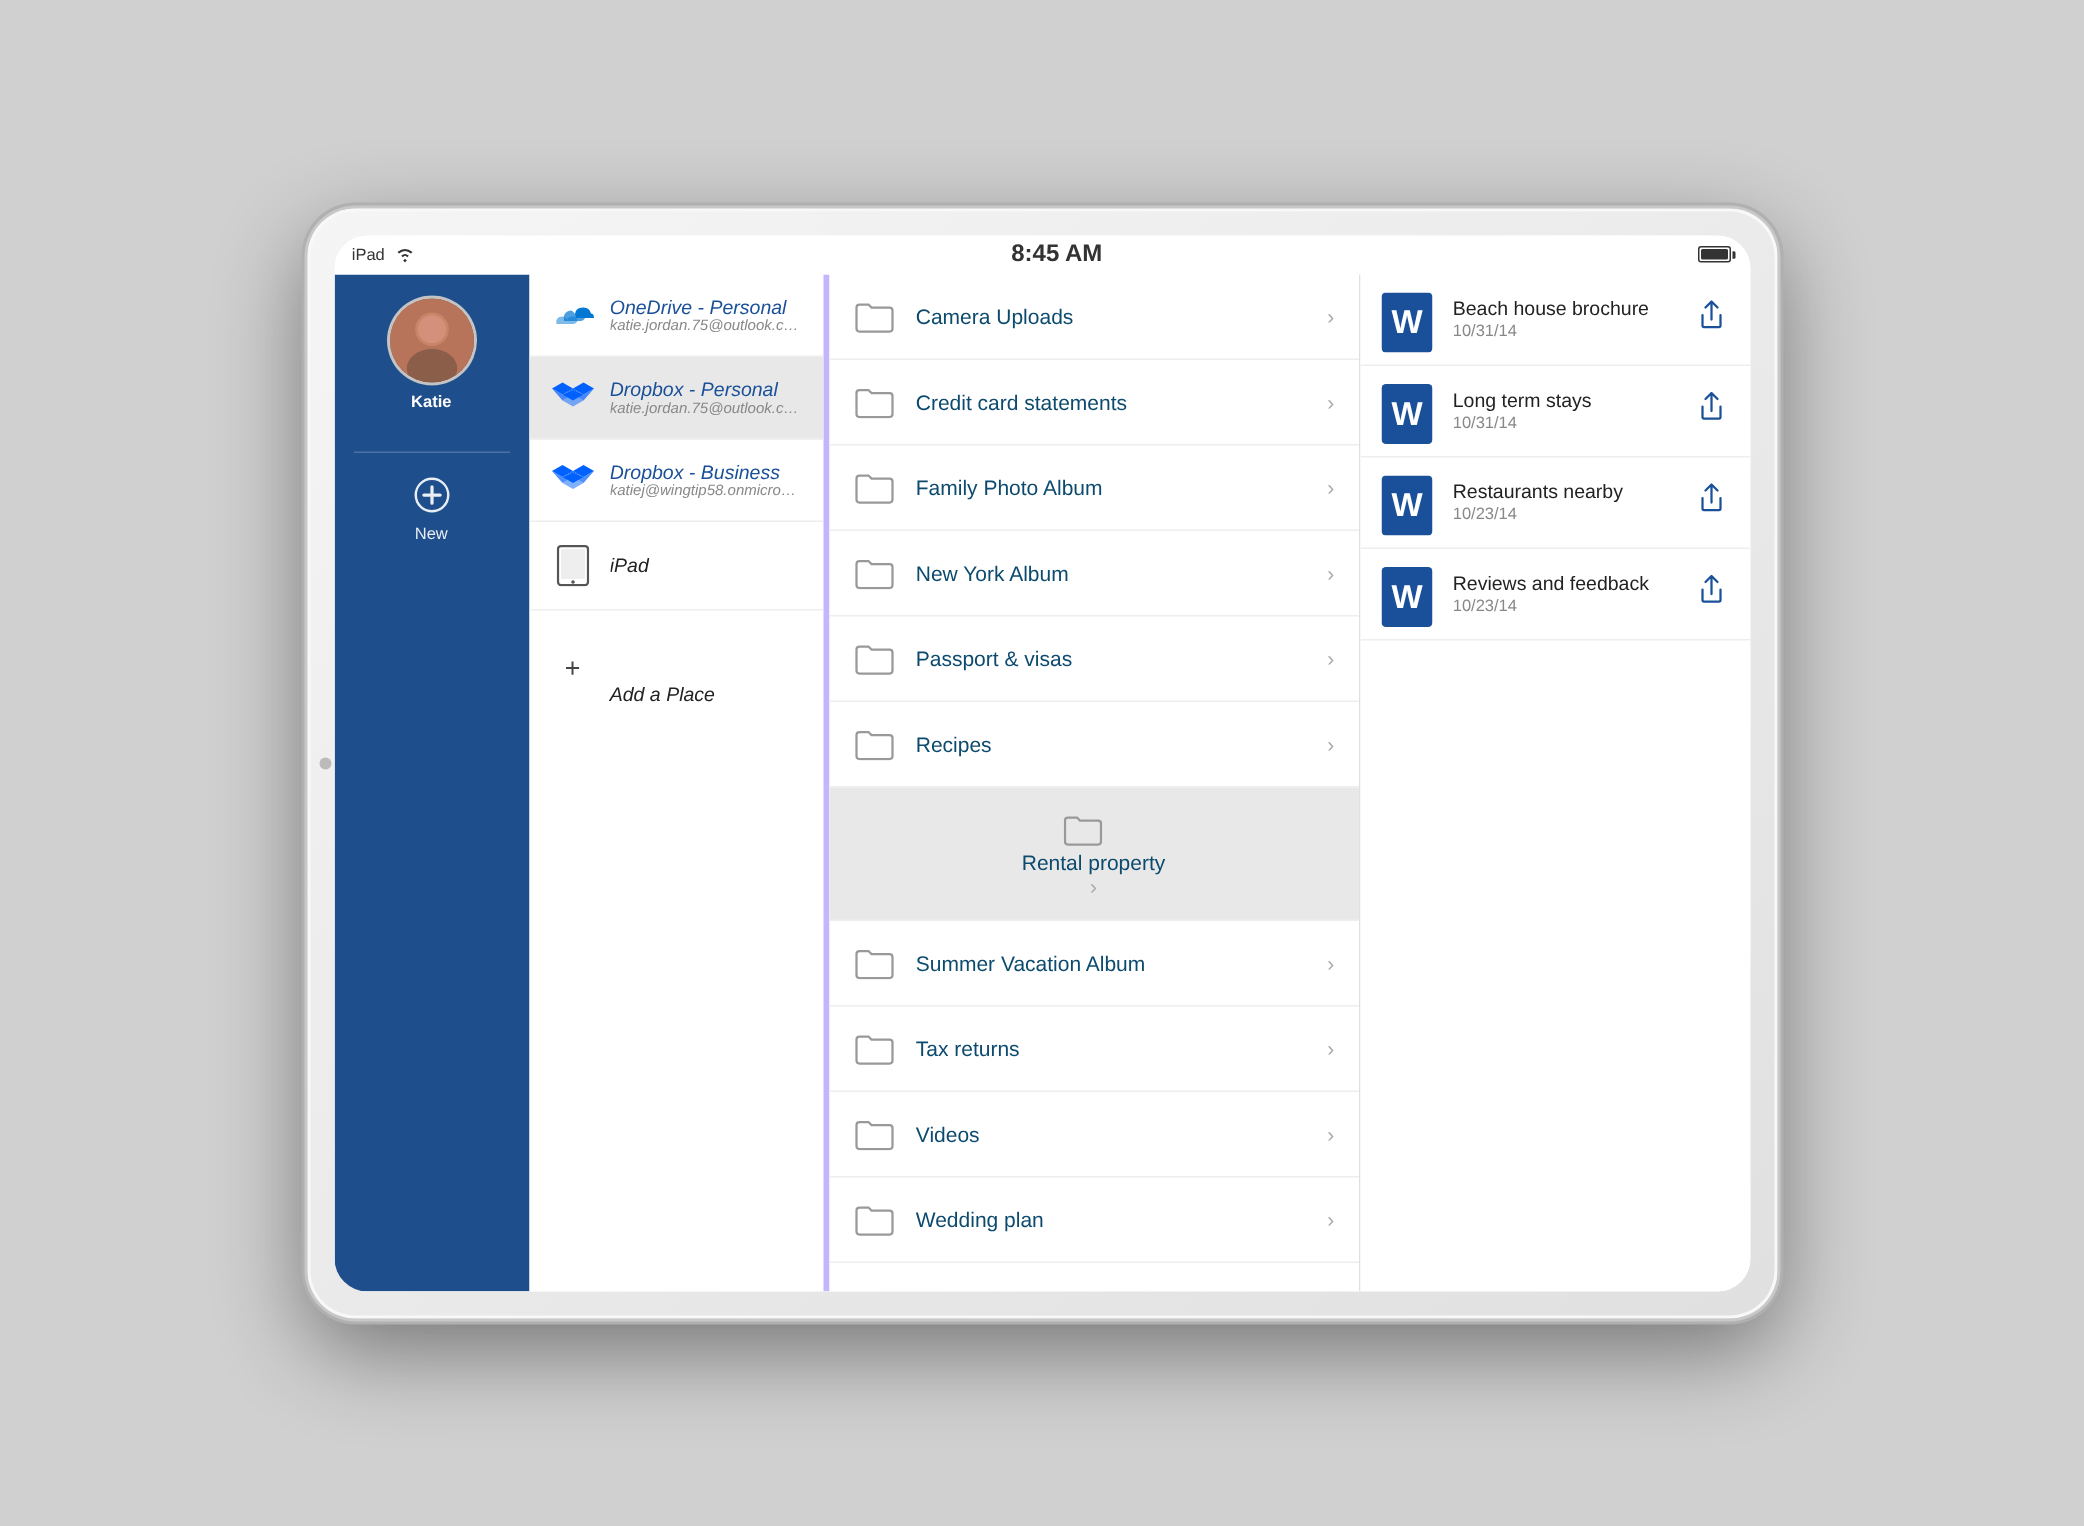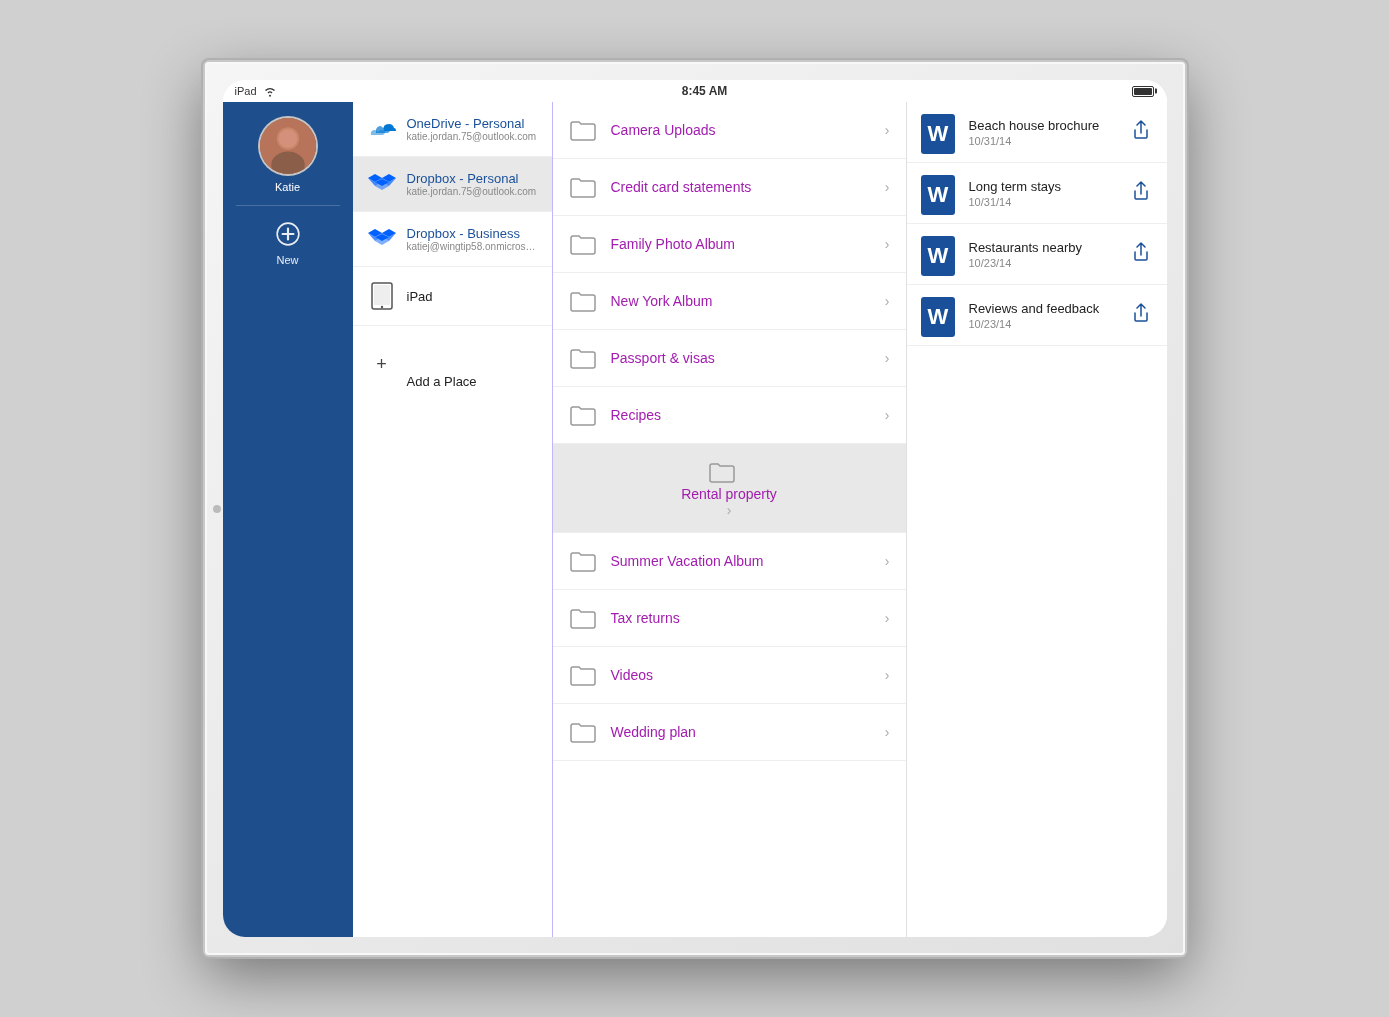--- a/index.html
+++ b/index.html
@@ -7,23 +7,23 @@
       background: #d0d0d0;
       display: flex;
       justify-content: center;
       align-items: center;
       min-height: 100vh;
       font-family: -apple-system, 'Helvetica Neue', Arial, sans-serif;
     }
 
     .ipad-outer {
       width: 980px;
-      height: 893px;
+      height: 740px;
       background: linear-gradient(145deg, #f5f5f5, #e0e0e0);
-      border-radius: 4px;
+      border-radius: 32px;
       box-shadow:
         0 0 0 2px #c8c8c8,
         0 0 0 4px #b0b0b0,
         0 20px 60px rgba(0,0,0,0.45),
         inset 0 0 0 2px #f8f8f8;
       padding: 18px;
       position: relative;
     }
 
     .ipad-inner {
@@ -42,21 +42,21 @@
       justify-content: space-between;
       align-items: center;
       padding: 4px 12px;
       background: #fff;
       font-size: 11px;
       font-weight: 500;
       color: #333;
       flex-shrink: 0;
     }
     .status-left { display: flex; align-items: center; gap: 6px; font-size: 11px; }
-    .status-center { font-size: 12px; font-weight: 600; }
+    .status-center { font-size: 16px; font-weight: 600; }
     .status-right { display: flex; align-items: center; gap: 4px; }
     .battery-icon {
       width: 22px; height: 11px;
       border: 1.5px solid #333;
       border-radius: 2px;
       position: relative;
       display: inline-block;
     }
     .battery-icon::after {
       content: '';
@@ -115,23 +115,23 @@
     }
     
     .avatar-img svg {
       width: 100%;
       height: 100%;
     }
 
     .user-name {
       color: #fff;
       font-size: 11px;
-      font-weight: 400;
+      font-weight: 700;
       margin-top: 5px;
-      margin-bottom: 12px;
+      margin-bottom: 27px;
       text-align: center;
     }
 
     .sidebar-divider {
       width: 80%;
       height: 1px;
       background: rgba(255,255,255,0.2);
       margin: 0 auto;
     }
 
@@ -162,23 +162,24 @@
     .sidebar-label {
       font-size: 11px;
       color: rgba(255,255,255,0.9);
       text-align: left;
     }
 
     
     .storage-list {
       width: 200px;
       background: #fff;
-      border-right: 1px solid #c4b5fd;
+      border-right: 4px solid #c4b5fd;
       overflow-y: auto;
       flex-shrink: 0;
+      font-style: italic;
     }
 
     .storage-item {
       display: flex;
       align-items: center;
       padding: 12px 14px;
       border-bottom: 1px solid #eee;
       cursor: pointer;
     }
     .storage-item.active { background: #e8e8e8; }
@@ -252,21 +253,21 @@
       margin-right: 14px;
       flex-shrink: 0;
       display: flex;
       align-items: center;
       justify-content: center;
     }
 
     .folder-name {
       flex: 1;
       font-size: 14px;
-      color: #a21caf;
+      color: #0c4a6e;
     }
 
     .chevron {
       color: #aaa;
       font-size: 14px;
     }
 
     
     .files-list {
       width: 260px;

